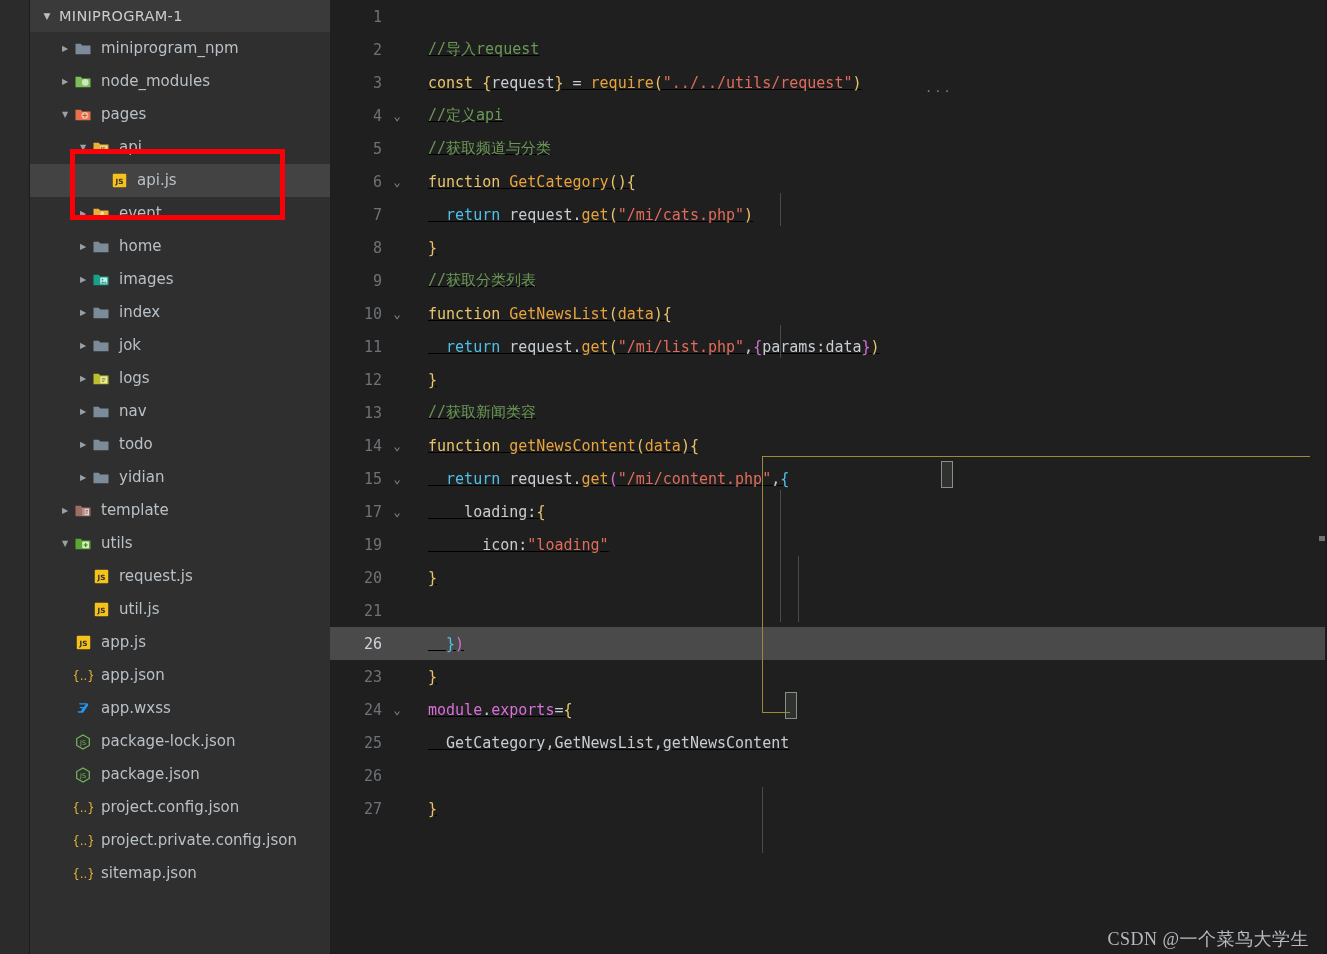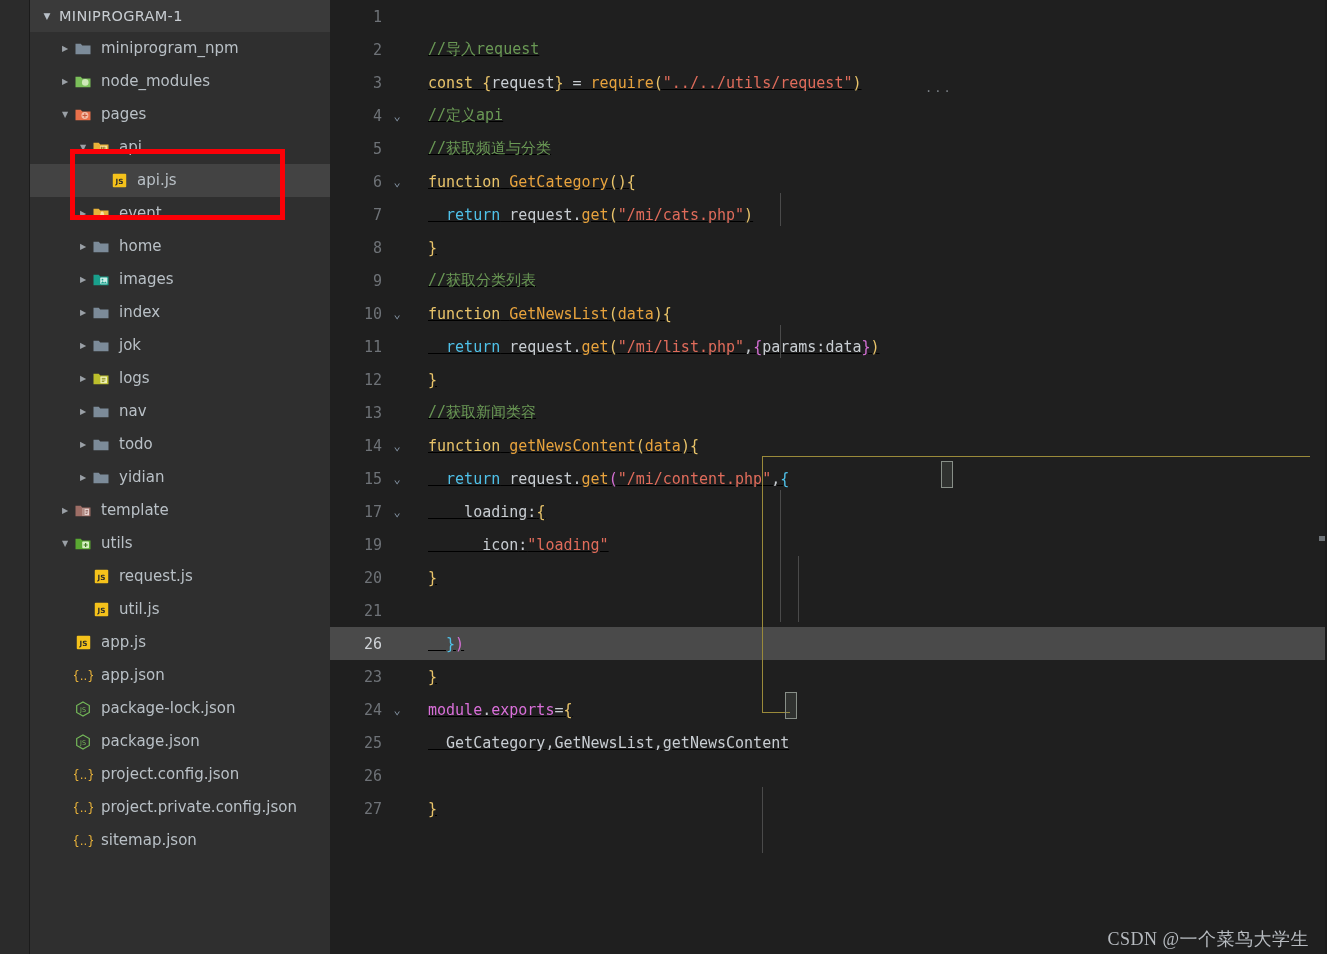--- a/index.html
+++ b/index.html
@@ -376,20 +376,29 @@
             <svg class="g" width="19" height="19" viewBox="0 0 24 24">
               <text x="12" y="17.4" font-size="15" font-family="DejaVu Sans, sans-serif" fill="#e8b23a" text-anchor="middle">{..}</text>
             </svg>
           </span>
           <span class="lbl">app.json</span>
         </div>
         <div class="row d1">
           <span class="arrow none"></span>
           <span class="ico">
             <svg class="g" width="18" height="18" viewBox="0 0 24 24">
+              <path d="M17.8 4.4H7.6c-.6 0-.9.6-.6 1 .3.5.9.7 1.5.7h7.2l-2.5 3.3H8.3c-.6 0-.9.6-.6 1 .3.5.9.7 1.5.7h2.5L8.9 15H5.7c-.7 0-1 .7-.6 1.2.4.5 1 .7 1.6.7h5.4l6.6-9.5c.7-1 .1-3-1.9-3z" fill="#2196f3"></path>
+            </svg>
+          </span>
+          <span class="lbl">app.wxss</span>
+        </div>
+        <div class="row d1">
+          <span class="arrow none"></span>
+          <span class="ico">
+            <svg class="g" width="18" height="18" viewBox="0 0 24 24">
               <path d="M12 2.6l8.4 4.8v9.2L12 21.4 3.6 16.6V7.4z" fill="none" stroke="#74b859" stroke-width="1.6"></path>
               <text x="12" y="16.2" font-size="8.6" font-family="DejaVu Sans, sans-serif" fill="#74b859" text-anchor="middle">JS</text>
             </svg>
           </span>
           <span class="lbl">package-lock.json</span>
         </div>
         <div class="row d1">
           <span class="arrow none"></span>
           <span class="ico">
             <svg class="g" width="18" height="18" viewBox="0 0 24 24">

